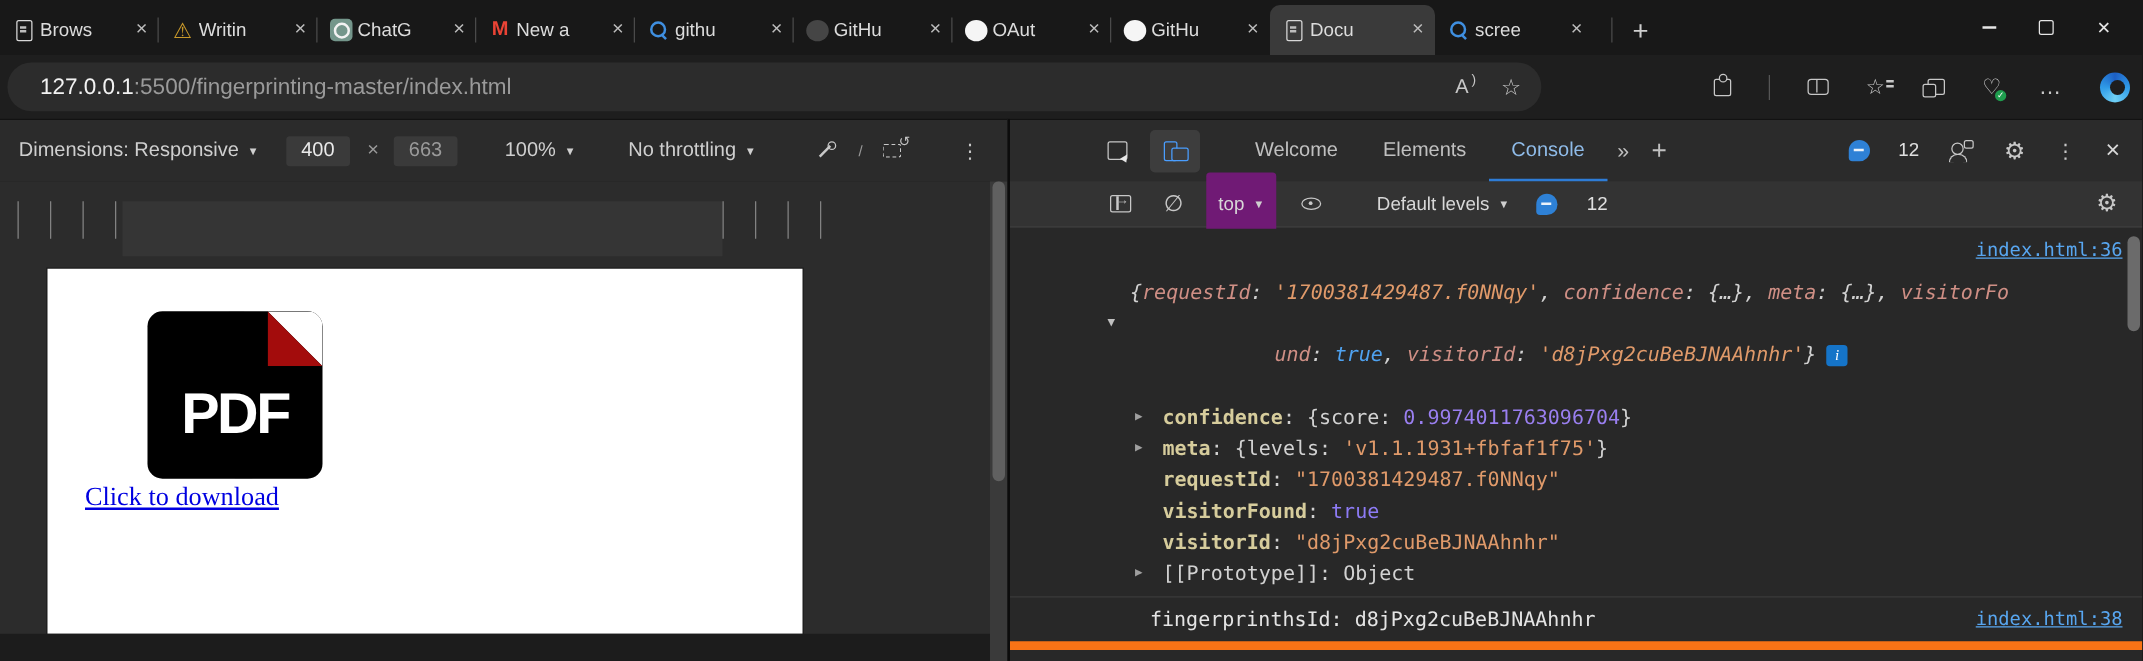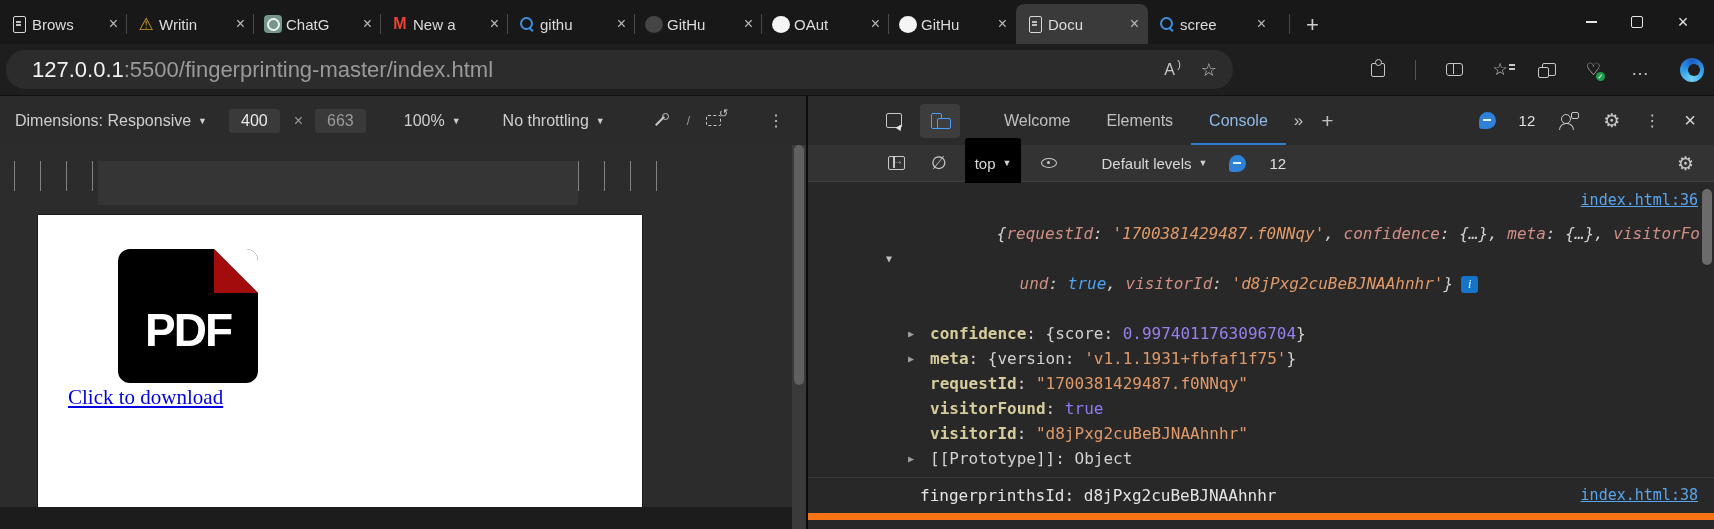--- a/index.html
+++ b/index.html
@@ -40,21 +40,21 @@
   .wincontrols { margin-left:auto; display:flex; align-items:center; height:44px; }
   .winbtn { width:46px; height:44px; display:flex; align-items:center; justify-content:center; color:#e6e6e6; }
   .ic-minimize::before { content:""; width:11px; height:1.5px; background:#e6e6e6; display:block; }
   .ic-maximize::before { content:""; width:10px; height:10px; border:1.5px solid #e6e6e6; border-radius:2px; display:block; }
   .winbtn.close { font-size:18px; margin-right:8px; }
 
   
   .addressbar { position:absolute; left:0; top:44px; width:1714px; height:51px; background:#1e1e1e; }
   .urlpill { position:absolute; left:6px; top:6px; width:1227px; height:39px; background:#2c2c2c;
              border-radius:19px; display:flex; align-items:center; padding:0 16px 0 26px; }
-  .url { font-size:22px; white-space:nowrap; overflow:hidden; flex:1; }
+  .url { font-size:18px; white-space:nowrap; overflow:hidden; flex:1; }
   .url .host { color:#f2f2f2; }
   .url .rest { color:#9a9a9a; }
   .pillicons { display:flex; align-items:center; gap:26px; color:#c8c8c8; }
   .ic-readaloud { position:relative; font-size:16px; color:#c8c8c8; }
   .ic-readaloud::after { content:")"; position:absolute; right:-6px; top:-3px; font-size:11px; color:#c8c8c8; }
   .ic-star { font-size:18px; color:#c8c8c8; }
   .baricons { position:absolute; right:10px; top:6px; height:39px; display:flex; align-items:center; gap:30px; color:#c8c8c8; }
   .ic-puzzle { position:relative; width:14px; height:14px; border:1.5px solid #c8c8c8; border-radius:2px; }
   .ic-puzzle::before { content:""; position:absolute; left:3.5px; top:-5px; width:5px; height:5px;
         border:1.5px solid #c8c8c8; border-radius:50%; background:#1e1e1e; }
@@ -159,38 +159,38 @@
   .ic-gear { font-size:19px; color:#c8c8c8; }
   .ic-dots-v { font-size:16px; color:#c8c8c8; letter-spacing:0; }
   .dt-close { font-size:20px; color:#d8d8d8; }
 
   .dtoolbar { position:absolute; left:0; top:50px; width:100%; height:37px; background:#333333;
               border-bottom:1px solid #3f3f3f; display:flex; align-items:center; font-size:15px; color:#d8d8d8; }
   .ic-sidebar { position:relative; width:17px; height:14px; border:1.5px solid #c8c8c8; border-radius:2px; margin-left:80px; }
   .ic-sidebar::before { content:""; position:absolute; left:4px; top:0; width:1.5px; height:11px; background:#c8c8c8; }
   .ic-sidebar::after { content:"\2192"; position:absolute; right:1px; top:-2px; font-size:10px; color:#c8c8c8; }
   .ic-clear { font-size:18px; color:#c8c8c8; margin-left:26px; }
-  .ctx-select { background:#000000; border-radius:3px; padding:17px 10px; margin-left:18px; display:flex; align-items:center; }
+  .ctx-select { background:#701a75; border-radius:3px; padding:17px 10px; margin-left:18px; display:flex; align-items:center; }
   .ic-eye { position:relative; width:16px; height:10px; border:1.5px solid #c8c8c8; border-radius:50%; margin-left:20px; }
   .ic-eye::after { content:""; position:absolute; left:5px; top:2px; width:3px; height:3px; background:#c8c8c8; border-radius:50%; }
   .filterbox { margin-left:18px; width:168px; height:25px; background:#2a2a2a; border:1px solid #8a8a8a;
                border-radius:5px; color:#dddddd; font-size:15px; padding:0 8px;
                font-family:"Liberation Sans", sans-serif; }
   .filterbox::placeholder { color:#9a9a9a; }
   .levels { margin-left:44px; display:flex; align-items:center; }
   .dtoolbar .msgcount { margin-left:22px; }
   .dtoolbar .ic-gear { margin-left:auto; margin-right:20px; }
 
   
   .dtconsole { position:absolute; left:0; top:88px; width:100%; height:346px; background:#282828;
                font-family:"DejaVu Sans Mono","Liberation Mono",monospace; font-size:16px; color:#d2d2d2; }
   .cmsg { position:relative; padding:8px 14px 6px 96px; border-bottom:1px solid #3a3a3a; }
   .srclink { position:absolute; top:8px; right:16px; font-size:15px; color:#58a6f0; text-decoration:underline; }
   .cline { position:relative; white-space:pre; line-height:25px; }
-  .cline.first { margin-top:30px;text-align:right; }
+  .cline.first { margin-top:30px; }
   .tree-arrow { position:absolute; left:-18px; top:0; font-size:10px; color:#c0c0c0; }
   .crow { position:relative; padding-left:26px; line-height:25px; white-space:pre; }
   .crow .row-arrow { position:absolute; left:4px; top:0; font-size:10px; color:#9f9f9f; }
   .infoicon { display:inline-block; width:17px; height:17px; background:#1574c8; color:#fff; border-radius:3px;
               font-size:12px; font-style:italic; text-align:center; line-height:17px; margin-left:8px;
               font-family:"Liberation Serif", serif; vertical-align:middle; }
   .tk-plain-i,.tk-key-i,.tk-str-i,.tk-bool-i { font-style:italic; }
   .tk-plain-i { color:#d2d2d2; } .tk-key-i { color:#cf8f85; } .tk-str-i { color:#e09a6a; } .tk-bool-i { color:#4fa2f0; }
   .tk-key { color:#d6cc9c; font-weight:bold; }
   .tk-plain { color:#d2d2d2; } .tk-str { color:#e09a6a; } .tk-num { color:#9a7ff0; }
@@ -393,21 +393,21 @@
       </div>
 
       <div class="dtconsole">
         <div class="cmsg">
           <a class="srclink">index.html:36</a>
           <div class="cline first"><span class="tk-plain-i">{</span><span class="tk-key-i">requestId</span><span class="tk-plain-i">: </span><span class="tk-str-i">'1700381429487.f0NNqy'</span><span class="tk-plain-i">, </span><span class="tk-key-i">confidence</span><span class="tk-plain-i">: {…}, </span><span class="tk-key-i">meta</span><span class="tk-plain-i">: {…}, </span><span class="tk-key-i">visitorFo</span></div>
           <div class="cline">
             <span class="tree-arrow">▼</span><span><span class="tk-key-i">und</span><span class="tk-plain-i">: </span><span class="tk-bool-i">true</span><span class="tk-plain-i">, </span><span class="tk-key-i">visitorId</span><span class="tk-plain-i">: </span><span class="tk-str-i">'d8jPxg2cuBeBJNAAhnhr'</span><span class="tk-plain-i">}</span></span><span class="infoicon">i</span>
           </div>
           <div class="crow"><span class="row-arrow">▶</span><span><span class="tk-key">confidence</span><span class="tk-plain">: {score: </span><span class="tk-num">0.9974011763096704</span><span class="tk-plain">}</span></span></div>
-          <div class="crow"><span class="row-arrow">▶</span><span><span class="tk-key">meta</span><span class="tk-plain">: {version: </span><span class="tk-str">'v1.1.1931+fbfaf1f75'</span><span class="tk-plain">}</span></span></div>
+          <div class="crow"><span class="row-arrow">▶</span><span><span class="tk-key">meta</span><span class="tk-plain">: {levels: </span><span class="tk-str">'v1.1.1931+fbfaf1f75'</span><span class="tk-plain">}</span></span></div>
           <div class="crow"><span><span class="tk-key">requestId</span><span class="tk-plain">: </span><span class="tk-str">"1700381429487.f0NNqy"</span></span></div>
           <div class="crow"><span><span class="tk-key">visitorFound</span><span class="tk-plain">: </span><span class="tk-bool2">true</span></span></div>
           <div class="crow"><span><span class="tk-key">visitorId</span><span class="tk-plain">: </span><span class="tk-str">"d8jPxg2cuBeBJNAAhnhr"</span></span></div>
           <div class="crow"><span class="row-arrow">▶</span><span><span class="tk-plain">[[Prototype]]</span><span class="tk-plain">: </span><span class="tk-obj">Object</span></span></div>
         </div>
         <div class="clog">
           <span>fingerprinthsId: d8jPxg2cuBeBJNAAhnhr</span>
           <a class="srclink" style="top:5px">index.html:38</a>
         </div>
         <div class="cprompt">

